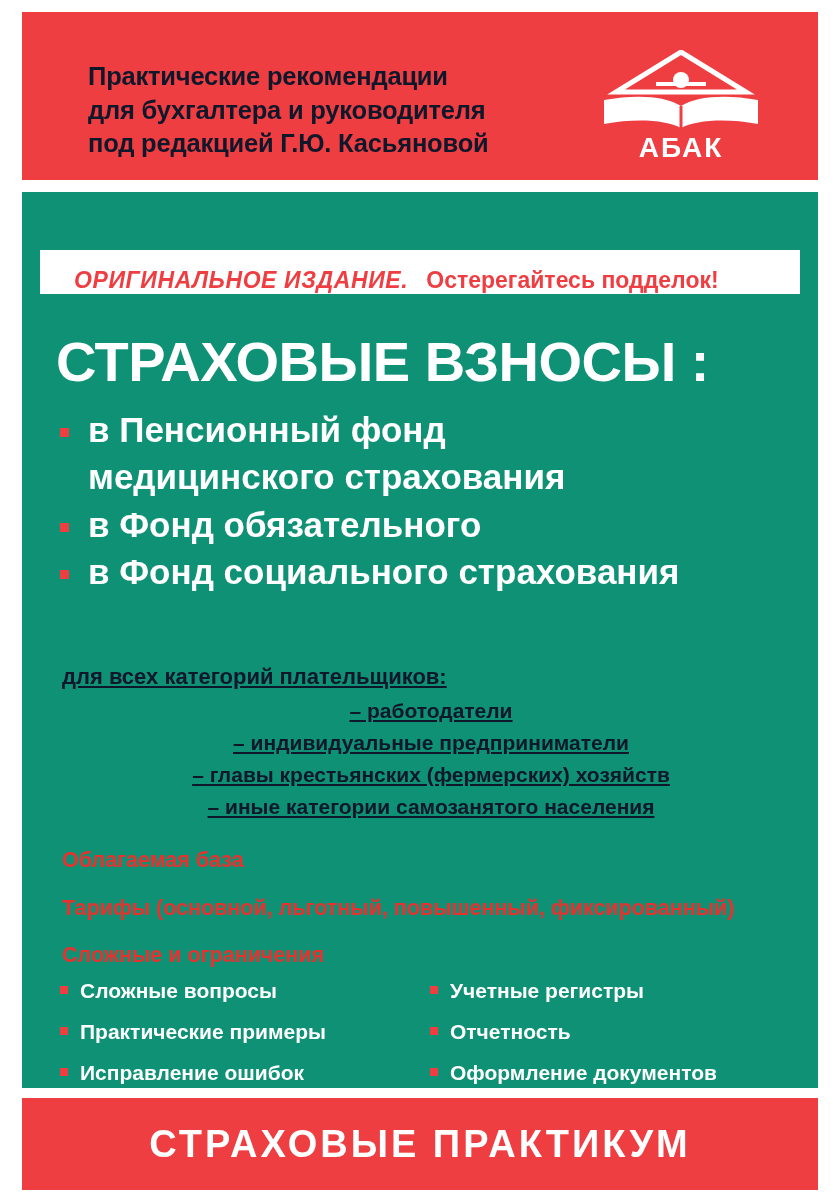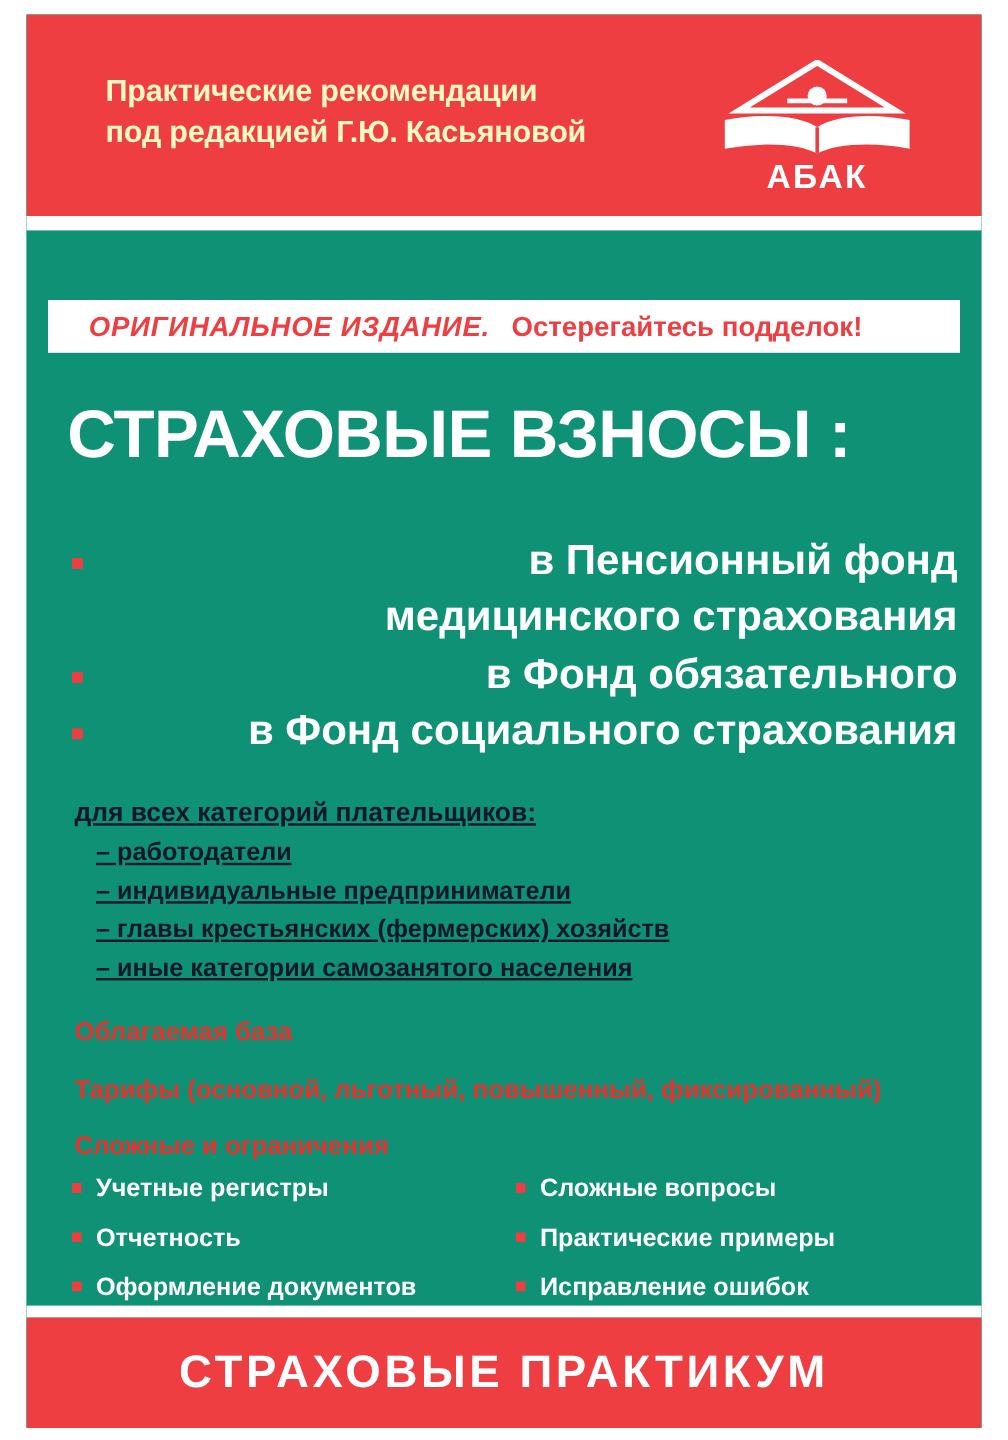--- a/index.html
+++ b/index.html
@@ -40,21 +40,21 @@
     top: 0;
     width: 796px;
     height: 168px;
     background: #ef3e42;
   }
   .top-band-text {
     position: absolute;
     left: 66px;
     top: 48px;
     width: 460px;
-    color: #fef9c3;
+    color: #0f172a;
     font-size: 25.5px;
     font-weight: bold;
     line-height: 1.32;
     letter-spacing: -0.2px;
   }
   .top-band-text div { white-space: nowrap; }
 
   
   .logo {
     position: absolute;
@@ -85,21 +85,21 @@
 
   
   .orig-strip {
     position: absolute;
     left: 18px;
     top: 238px;
     width: 760px;
     height: 44px;
     background: #ffffff;
     display: flex;
-    align-items: center;
+    align-items: flex-end;
     padding-left: 34px;
     box-sizing: border-box;
   }
   .orig-1 {
     color: #ef3e42;
     font-size: 23px;
     font-weight: bold;
     font-style: italic;
     letter-spacing: 0.6px;
   }
@@ -121,23 +121,22 @@
     font-weight: bold;
     letter-spacing: -0.5px;
     line-height: 1;
     white-space: nowrap;
   }
 
   
   .funds {
     position: absolute;
     left: 34px;
-    top: 433px;
+    top: 396px;
     width: 742px;
-    text-align: right;
   }
   .fund-item {
     position: relative;
     padding-left: 32px;
     color: #ffffff;
     font-size: 35px;
     font-weight: bold;
     line-height: 1.24;
     margin-bottom: 4px;
   }
@@ -164,20 +163,21 @@
     font-size: 22px;
     line-height: 1.5;
   }
   .payers-list {
     margin-top: 2px;
     padding-left: 18px;
   }
   .payers-list div {
     font-size: 21px;
     line-height: 1.52;
+    text-align: center;
   }
 
   
   .topics {
     position: absolute;
     left: 40px;
     top: 838px;
     width: 740px;
     color: #e8322f;
     font-weight: bold;
@@ -244,20 +244,21 @@
 </style>
 </head>
 <body>
 
 <div class="cover">
   <div class="page">
 
     <div class="top-band">
       <div class="top-band-text">
         <div>Практические рекомендации</div>
+        <div>для бухгалтера и руководителя</div>
         <div>под редакцией Г.Ю. Касьяновой</div>
       </div>
 
       <div class="logo">
         <span>
           <svg width="170" height="82" viewBox="0 0 170 82" aria-hidden="true">
             <path d="M85 2 L150 42 L20 42 Z" fill="none" stroke="#ffffff" stroke-width="5"></path>
             <circle cx="85" cy="30" r="8" fill="#ffffff"></circle>
             <path d="M60 34 h50" stroke="#ffffff" stroke-width="4"></path>
             <path d="M8 50 C40 44, 70 46, 85 56 C100 46, 130 44, 162 50 L162 74 C130 68, 100 70, 85 78 C70 70, 40 68, 8 74 Z" fill="#ffffff"></path>
@@ -307,43 +308,43 @@
     <div class="topics">
       <div>Облагаемая база</div>
       <div>Тарифы (основной, льготный, повышенный, фиксированный)</div>
       <div>Сложные и ограничения</div>
     </div>
 
     <div class="cols">
       <div class="col">
         <div class="col-item">
           <span class="sq"></span>
+          <span>Сложные вопросы</span>
+        </div>
+        <div class="col-item">
+          <span class="sq"></span>
+          <span>Практические примеры</span>
+        </div>
+        <div class="col-item">
+          <span class="sq"></span>
+          <span>Исправление ошибок</span>
+        </div>
+      </div>
+      <div class="col">
+        <div class="col-item">
+          <span class="sq"></span>
           <span>Учетные регистры</span>
         </div>
         <div class="col-item">
           <span class="sq"></span>
           <span>Отчетность</span>
         </div>
         <div class="col-item">
           <span class="sq"></span>
           <span>Оформление документов</span>
-        </div>
-      </div>
-      <div class="col">
-        <div class="col-item">
-          <span class="sq"></span>
-          <span>Сложные вопросы</span>
-        </div>
-        <div class="col-item">
-          <span class="sq"></span>
-          <span>Практические примеры</span>
-        </div>
-        <div class="col-item">
-          <span class="sq"></span>
-          <span>Исправление ошибок</span>
         </div>
       </div>
     </div>
 
     <div class="bottom-sep"></div>
     <div class="bottom-band">
       <div class="bottom-band-text">СТРАХОВЫЕ ПРАКТИКУМ</div>
     </div>
 
   </div>

